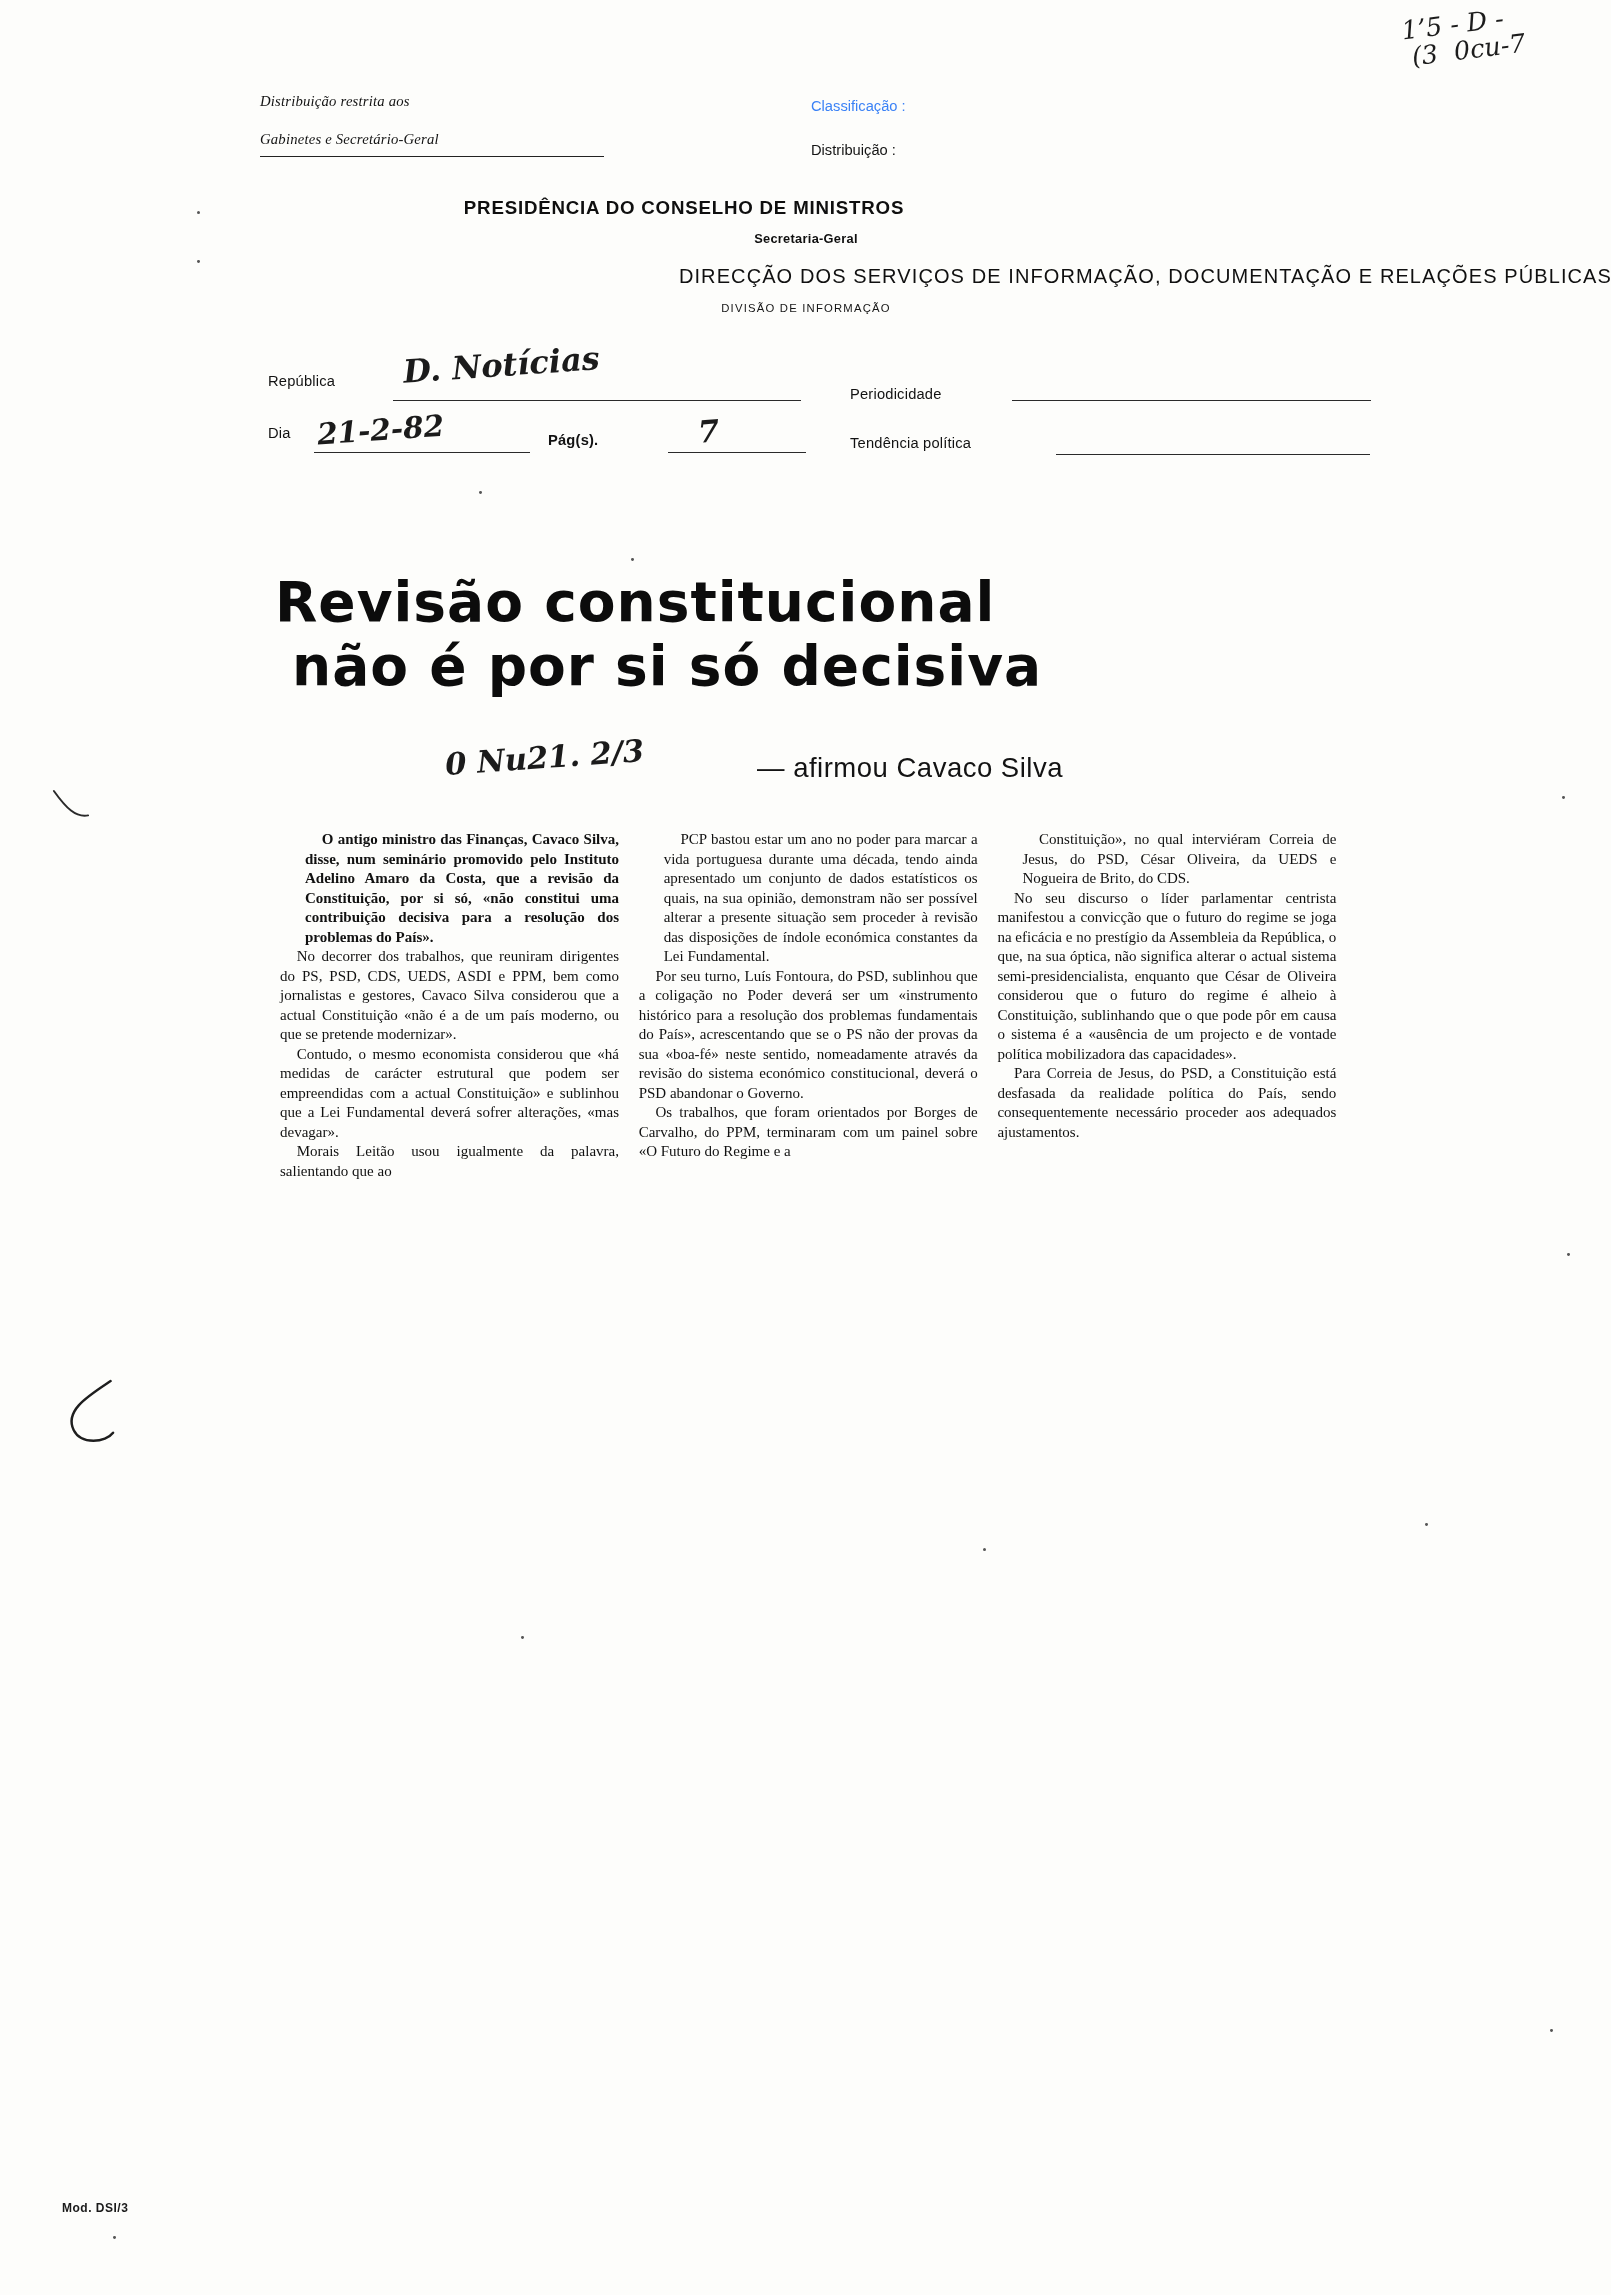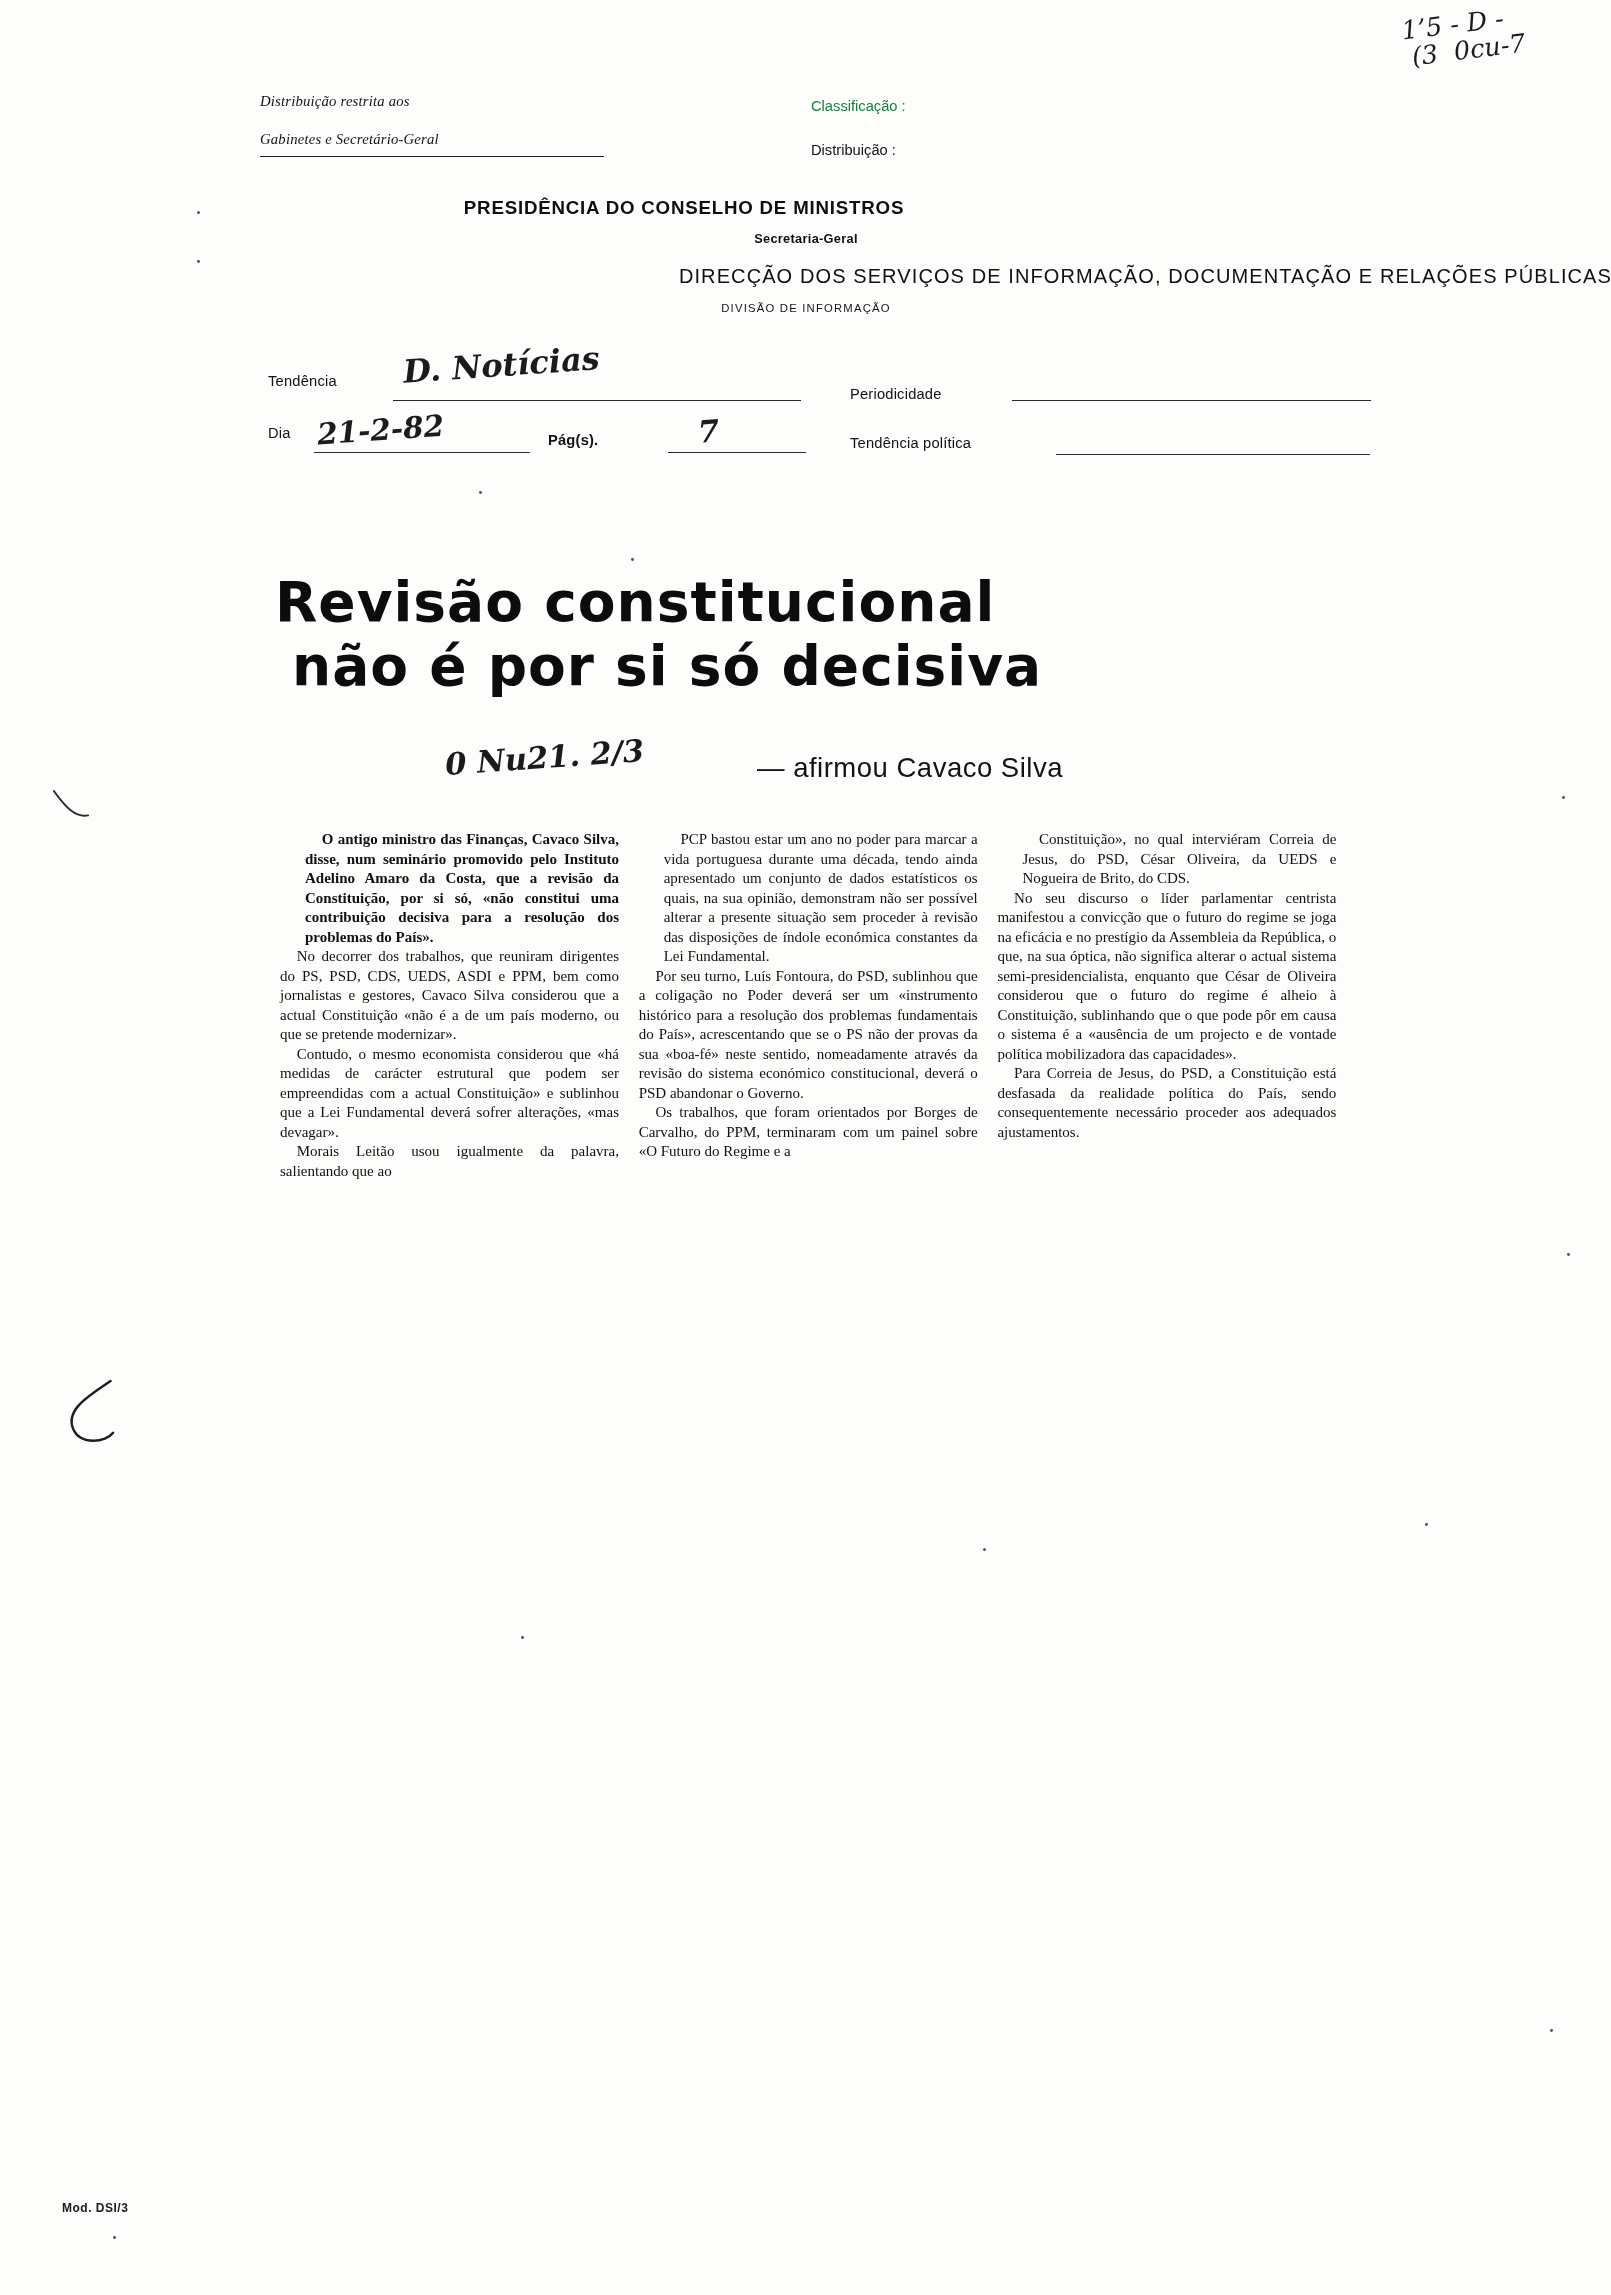--- a/index.html
+++ b/index.html
@@ -46,21 +46,21 @@
     left: 0; top: 63px;
     width: 344px; height: 1px;
     background: #222;
   }
 
   .classif {
     position: absolute;
     left: 811px; top: 98px;
     font-family: "Liberation Sans", sans-serif;
     font-size: 14.7px;
-    color: #15803d;
+    color: #3b82f6;
   }
   .distrib-right {
     position: absolute;
     left: 811px; top: 142px;
     font-family: "Liberation Sans", sans-serif;
     font-size: 14.7px;
     color: #141414;
   }
 
   .org-title {
@@ -218,21 +218,21 @@
     </div>
 
     <div class="classif">Classificação :</div>
     <div class="distrib-right">Distribuição :</div>
 
     <div class="org-title">PRESIDÊNCIA DO CONSELHO DE MINISTROS</div>
     <div class="org-sub">Secretaria-Geral</div>
     <div class="org-dept">DIRECÇÃO DOS SERVIÇOS DE INFORMAÇÃO, DOCUMENTAÇÃO E RELAÇÕES PÚBLICAS</div>
     <div class="org-div">DIVISÃO DE INFORMAÇÃO</div>
 
-    <div class="field" style="left:268px; top:373px;">Tendência</div>
+    <div class="field" style="left:268px; top:373px;">República</div>
     <div class="line" style="left:393px; top:400px; width:408px;"></div>
     <div class="hand" style="left:403px; top:346px; font-size:32px;">D. Notícias</div>
 
     <div class="field" style="left:850px; top:386px;">Periodicidade</div>
     <div class="line" style="left:1012px; top:400px; width:359px;"></div>
 
     <div class="field" style="left:268px; top:425px;">Dia</div>
     <div class="line" style="left:314px; top:452px; width:216px;"></div>
     <div class="hand" style="left:317px; top:412px; font-size:29.5px;">21-2-82</div>
 

